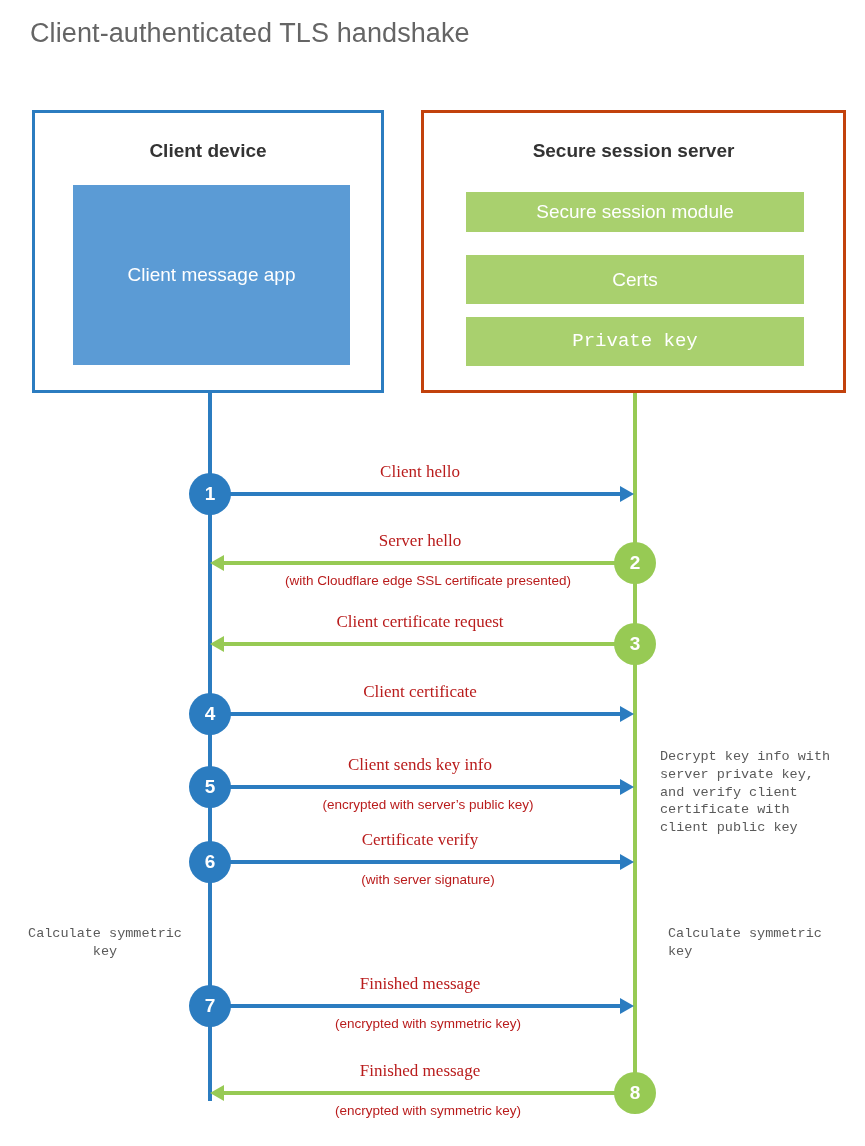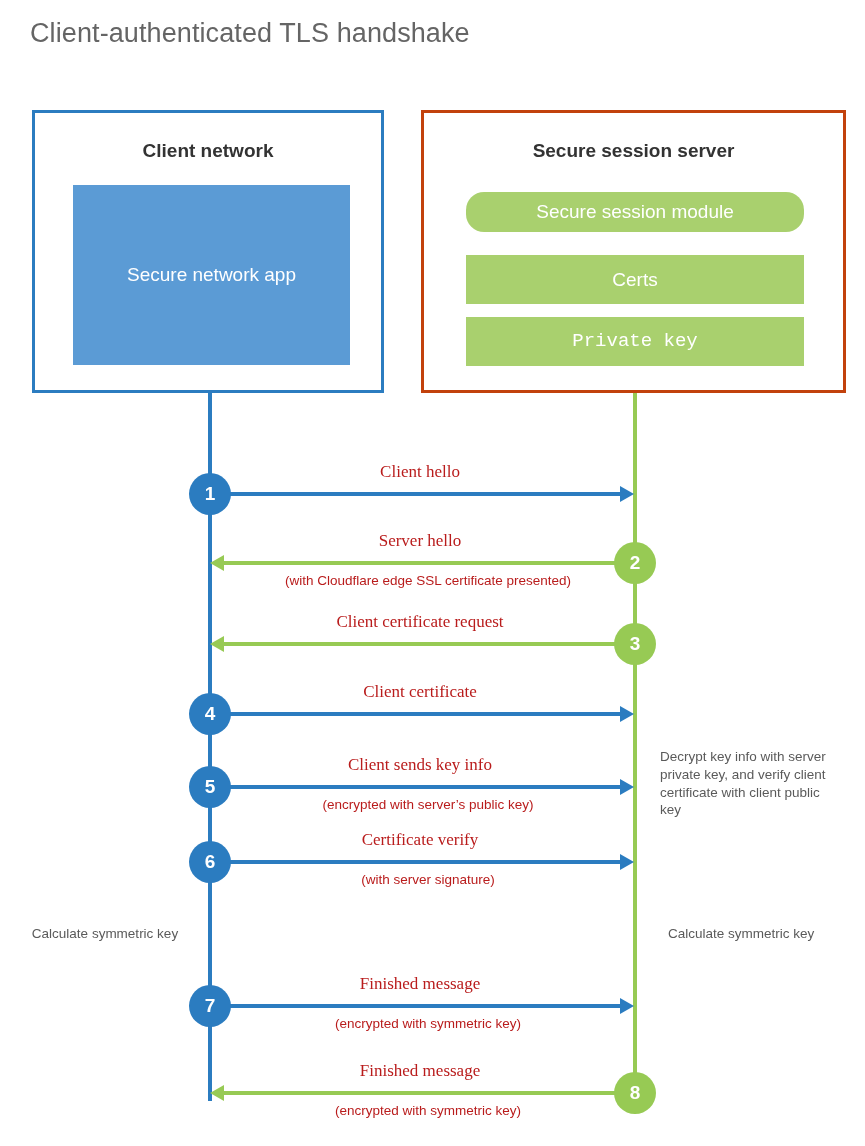--- a/index.html
+++ b/index.html
@@ -82,21 +82,20 @@
     width: 277px;
     height: 180px;
     background: #5b9bd5;
   }
   .inner-block.server-mod {
     left: 42px;
     top: 79px;
     width: 338px;
     height: 40px;
     background: #a9d06e;
-    border-radius: 18px;
   }
   .inner-block.server-certs {
     left: 42px;
     top: 142px;
     width: 338px;
     height: 49px;
     background: #a9d06e;
   }
   .inner-block.server-key {
     left: 42px;
@@ -209,20 +208,21 @@
     left: 614px;
     background: #97ca54;
   }
 
   
   .note {
     position: absolute;
     font-size: 13.5px;
     line-height: 1.32;
     color: #5a5a5a;
+    font-family: Liberation Mono, monospace;
   }
   .note.decrypt {
     left: 660px;
     top: 748px;
     width: 180px;
     text-align: left;
   }
   .note.calc-left {
     left: 20px;
     top: 925px;
@@ -237,22 +237,22 @@
   }
 </style>
 </head>
 <body>
 
 <div id="canvas">
 
   <div class="diagram-title">Client-authenticated TLS handshake</div>
 
   <div class="actor-box client">
-    <div class="actor-title">Client network</div>
-    <div class="inner-block client-app">Secure network app</div>
+    <div class="actor-title">Client device</div>
+    <div class="inner-block client-app">Client message app</div>
   </div>
 
   <div class="actor-box server">
     <div class="actor-title">Secure session server</div>
     <div class="inner-block server-mod">Secure session module</div>
     <div class="inner-block server-certs">Certs</div>
     <div class="inner-block server-key">Private key</div>
   </div>
 
   <div class="lifeline client"></div>

